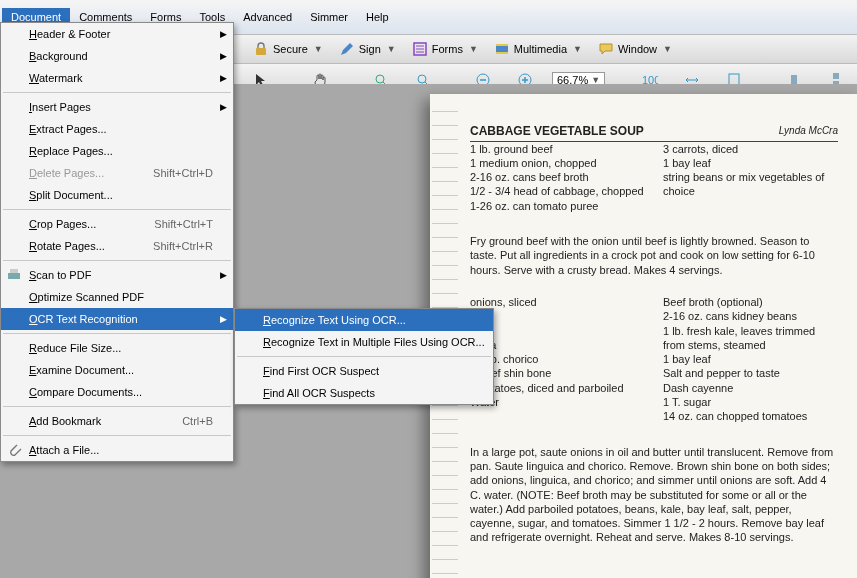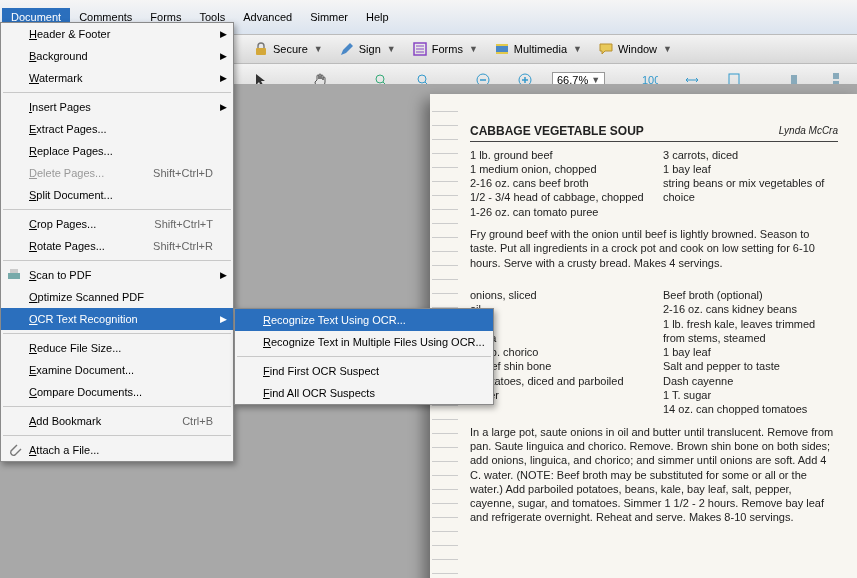--- a/index.html
+++ b/index.html
@@ -10,26 +10,26 @@
   .toolbar { background: linear-gradient(#f3f3f3,#d9d9d9); height: 30px; display: flex; align-items: center; gap: 2px; padding: 0 16px; border-top: 1px solid #bbb; border-bottom: 1px solid #bbb; position: relative; }
   .toolbar2 { background: linear-gradient(#f3f3f3,#d9d9d9); height: 32px; display: flex; align-items: center; gap: 12px; padding: 0 6px; border-bottom: 1px solid #999; text-decoration: underline; }
   .tbtn { display: inline-flex; align-items: center; gap: 4px; padding: 3px 6px; border: 1px solid transparent; border-radius: 3px; cursor: default; }
   .tbtn svg, .tbtn .ic { width: 16px; height: 16px; }
   .dd { font-size: 9px; color: #555; margin-left: 2px; }
   .sep { width: 1px; height: 22px; background: #bbb; margin: 0 3px; }
   .zoom { display: inline-flex; align-items: center; gap:1px; border:1px solid #999; background:#fff; padding:1px 4px; font-size:11px; }
   .content { position: absolute; top: 84px; left: 0; right: 0; bottom: 0; background: #a8a8a8; }
   .doc { position:absolute; left:430px; top:10px; width:430px; height:500px; background:#f8f6f1; box-shadow:-6px 6px 14px rgba(0,0,0,.4); padding:30px 22px 20px 40px; font-family: Georgia, serif; color:#222; font-size:10px; line-height:1.3; }
   .doc .spine { position:absolute; left:2px; top:10px; bottom:10px; width:26px; background:repeating-linear-gradient(#f8f6f1 0 7px,#ccc 7px 8px,#f8f6f1 8px 14px); }
-  .recipe-title { display:flex; justify-content:space-between; border-bottom:1px solid #444; padding-bottom:1px; margin-bottom:6px; font-weight:bold; }
+  .recipe-title { display:flex; justify-content:space-between; border-bottom:1px solid #444; padding-bottom:1px; font-weight:bold; }
   .recipe-title .name{ font-size:12px; }
   .recipe-title .author{ font-style:italic; font-weight:normal; font-size:10px;}
   .ing { display:flex; gap:18px; }
   .ing div { flex:1; }
-  .instr { margin-top:8px; }
+  .instr { margin-top:21px; }
   .recipe + .recipe { margin-top:18px; }
   
   .menu { position:absolute; background:#f4f4f4; border:1px solid #8a8a8a; box-shadow:2px 3px 6px rgba(0,0,0,.35); z-index:50; }
   .menu .row { display:flex; align-items:center; height:22px; padding:0 10px 0 28px; position:relative; cursor:default; white-space:nowrap; }
   .menu .row.disabled { color:#999; }
   .menu .row.hl { background:#2b6fbd; color:#fff; }
   .menu .row .arrow { position:absolute; right:6px; font-size:9px; }
   .menu .row .sc { position:absolute; right:20px; color:#666; font-size:11px; }
   .menu .msep { height:1px; background:#c8c8c8; margin:3px 2px; }
   .menu .row .ic { position:absolute; left:5px; width:16px; height:16px; }

